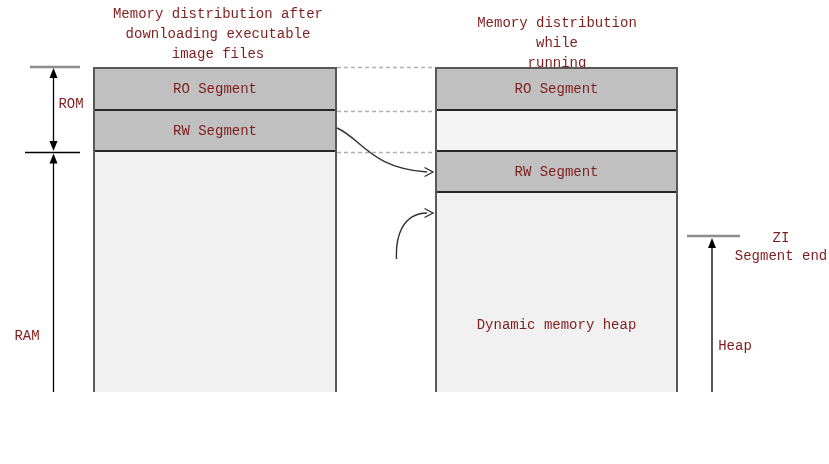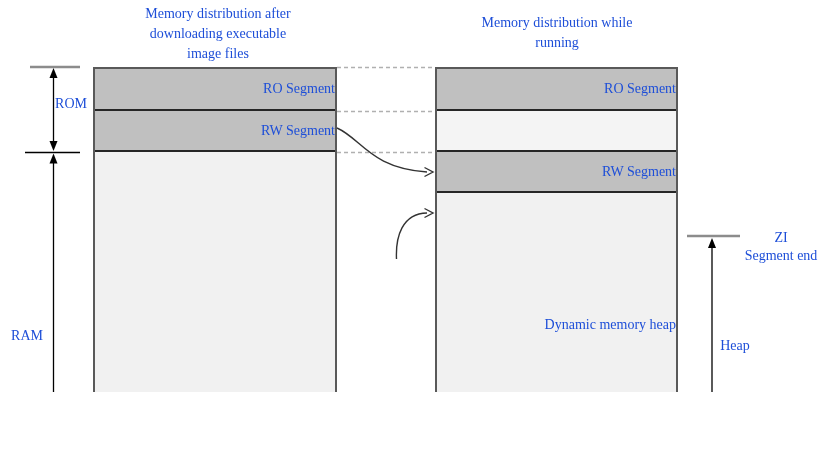--- a/index.html
+++ b/index.html
@@ -9,37 +9,37 @@
     --box-border:#595959;
     --separator:#262626;
     --dashed-line:#b0b0b0;
     --tick-gray:#8c8c8c;
     --arrow:#000000;
     --curve:#333333;
   }
   html,body{margin:0;padding:0;background:#ffffff;}
   .canvas{
     position:relative;width:829px;height:392px;background:#ffffff;overflow:hidden;
-    font-family:Liberation Serif, serif;color:#1d4ed8;
+    font-family:Liberation Mono, monospace;color:#7f1d1d;
   }
   .txt{position:absolute;text-align:center;white-space:pre-line;font-size:14px;line-height:20px;}
   .left-title{left:108px;top:4px;width:220px;}
   .right-title{left:454px;top:13px;width:206px;}
   .rom-label{left:4px;top:94px;width:46px;margin-left:44px;}
   .ram-label{left:4px;top:326px;width:46px;}
   .zi-end-label{left:733px;top:229px;width:96px;line-height:18px;text-align:center;}
   .heap-side-label{left:697px;top:336px;width:76px;}
   .membox{
     position:absolute;box-sizing:border-box;border:2px solid var(--box-border);
     background:var(--light-fill);display:flex;flex-direction:column;
   }
   .left-box{left:93px;top:67px;width:244px;height:392px;}
   .right-box{left:435px;top:67px;width:243px;height:391px;}
   .seg{
-    display:flex;align-items:center;justify-content:flex-end;
+    display:flex;align-items:center;justify-content:center;
     font-size:14px;box-sizing:border-box;flex:0 0 auto;
   }
   .seg.dark{background:var(--segment-fill);}
   .seg.gap{background:var(--gap-fill);}
   .seg.sep{border-bottom:2px solid var(--separator);}
   .seg.h42{height:42px;}
   .seg.h41{height:41px;}
   .seg.fill{flex:1 1 auto;border-radius:29px;}
   svg.overlay{position:absolute;left:0;top:0;pointer-events:none;}
   .dash{stroke:var(--dashed-line);stroke-width:1.3;stroke-dasharray:4 3;fill:none;}

